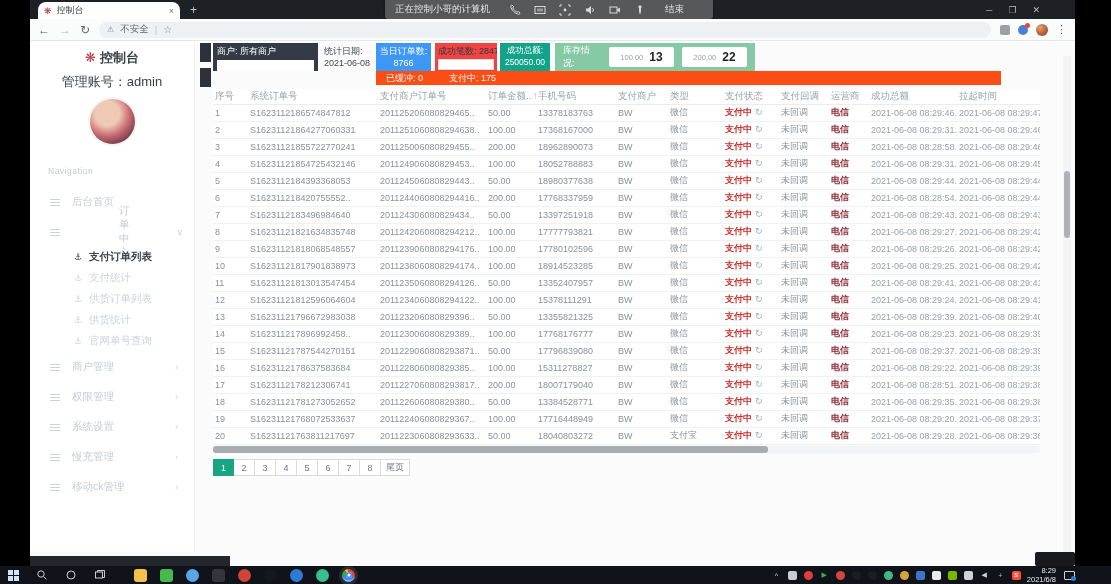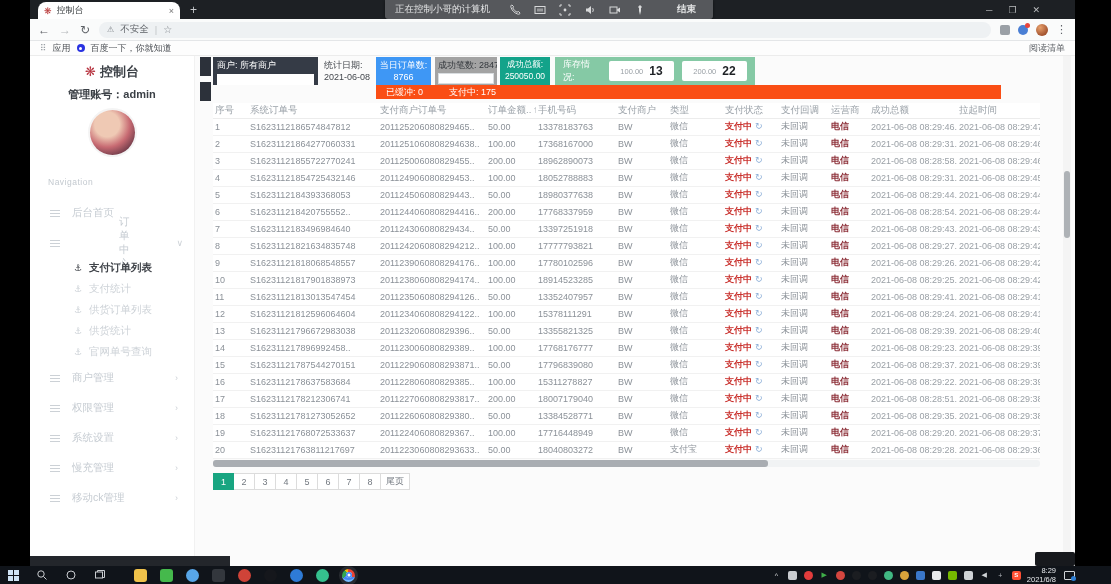--- a/index.html
+++ b/index.html
@@ -12,21 +12,21 @@
   .tab{position:absolute;left:8px;top:2px;width:142px;height:17px;background:#fff;border-radius:8px 8px 0 0;display:flex;align-items:center;padding:0 6px;font-size:9px;color:#3c4043;}
   .tab .fav{color:#b73434;font-size:9px;margin-right:5px;}
   .tab .ttl{flex:1;overflow:hidden;white-space:nowrap;}
   .tab .cl{color:#777;font-size:9px;}
   .newtab{position:absolute;left:160px;top:3px;color:#c7c9cc;font-size:12px;line-height:14px;}
   .winctl{position:absolute;right:35px;top:0;height:19px;display:flex;align-items:center;gap:16px;color:#babcbe;font-size:9px;}
   .remotebar{position:absolute;left:355px;top:0;width:328px;height:19px;background:#56585c;border-radius:0 0 3px 3px;display:flex;align-items:center;gap:13px;padding:0 10px;color:#e3e4e5;font-size:9.5px;box-shadow:0 1px 3px rgba(0,0,0,.5);}
   .remotebar .rtitle{margin-right:6px;white-space:nowrap;}
   .ric{width:12px;height:12px;display:inline-block;}
   .ric svg{width:12px;height:12px;display:block;}
-  .rend{margin-left:18px;white-space:nowrap;font-weight:bold;}
+  .rend{margin-left:6px;white-space:nowrap;}
 
   .navrow{position:absolute;left:0;top:19px;width:100%;height:22px;background:#fafbfb;border-bottom:1px solid #e4e6e8;display:flex;align-items:center;padding:0 8px;gap:9px;}
   .nbtn{color:#5f6368;font-size:12px;line-height:12px;}
   .nbtn.dim{color:#b5b8bb;}
   .omnibox{flex:1;height:16px;background:#eef1f3;border-radius:8px;display:flex;align-items:center;padding:0 8px;font-size:9.5px;color:#333;gap:6px;}
   .warn{color:#80868b;font-size:8px;}
   .sec{color:#5f6368;}
   .sep{color:#c2c5c8;}
   .url{flex:1;white-space:nowrap;overflow:hidden;color:#202124;}
   .star{color:#80868b;font-size:10px;}
@@ -37,45 +37,45 @@
   .avatar-s{width:12px;height:12px;border-radius:50%;background:radial-gradient(circle at 35% 30%,#e8a06b,#a35430 70%);}
   .kebab{color:#5f6368;font-size:11px;}
 
   .bkmrow{position:absolute;left:0;top:41px;width:100%;height:15px;background:#fdfdfd;border-bottom:1px solid #ececec;display:flex;align-items:center;padding:0 10px;gap:6px;font-size:9px;color:#4d5156;}
   .grid9{color:#9aa0a6;font-size:9px;}
   .bfav{width:8px;height:8px;border-radius:50%;background:#2932e1;display:inline-block;position:relative;}
   .bfav:after{content:"";position:absolute;left:2.5px;top:2.5px;width:3px;height:3px;border-radius:50%;background:#fff;}
   .rlist{margin-left:auto;color:#5f6368;}
 
   
-  .page{position:absolute;left:0;top:56px;width:100%;height:510px;background:#fbfbfb;}
+  .page{position:absolute;left:0;top:42px;width:100%;height:510px;background:#fbfbfb;}
   .sidebar{position:absolute;left:0;top:0;width:165px;height:100%;background:#fff;border-right:1px solid #f1f1f1;}
   .logo-row{margin-top:7px;text-align:center;font-size:13px;font-weight:bold;color:#3a3f45;}
   .logo-row .knot{color:#b73440;margin-right:4px;font-size:13px;}
-  .acct{margin-top:6px;text-align:center;font-size:11px;color:#3a3f45;font-weight:bold;}
+  .acct{margin-top:6px;text-align:center;font-size:13px;color:#3a3f45;font-weight:normal;}
   .uavatar{width:45px;height:45px;border-radius:50%;margin:8px auto 0;background:radial-gradient(circle at 38% 32%,#efc9b4 0 30%,#c76a72 55%,#5a3040 85%);box-shadow:0 0 0 2px #f4f4f4;}
   .navlbl{margin:22px 0 4px 18px;font-size:8.5px;color:#c3c9cf;letter-spacing:.5px;}
   .sitem{display:flex;align-items:center;height:28px;padding:0 16px 0 20px;font-size:10.5px;color:#c6ccd2;cursor:pointer;}
   .sitem .ham{width:10px;height:7px;margin-right:12px;background:repeating-linear-gradient(#ccd1d6 0 1px,transparent 1px 3px);flex:none;}
   .sitem .lbl{flex:1;}
   .sitem .chev{color:#ccd1d6;font-size:9px;}
   .subitem{display:flex;align-items:center;height:21px;padding-left:44px;font-size:10.5px;color:#ced3d8;cursor:pointer;}
   .subitem .anch{margin-right:7px;font-size:9px;}
   .subitem.active{color:#3f4349;font-weight:bold;}
   .main{position:absolute;left:165px;top:0;width:715px;height:100%;}
   .toggle{position:absolute;width:11px;height:19px;background:#2c313a;left:5px;}
   .t1{top:1px;} .t2{top:26px;}
 
   .sbox{position:absolute;top:1px;height:28px;font-size:9px;overflow:hidden;}
   .sbox .l1{white-space:nowrap;}
   .darkbox{left:18px;width:105px;background:#353b46;color:#fff;padding:2px 4px;}
   .darkbox input{width:97px;height:11px;border:0;background:#fff;margin-top:2px;display:block;}
   .datebox{left:127px;width:50px;color:#43474d;padding:2px 2px;text-align:left;}
   .bluebox{left:181px;width:55px;background:#3e97f5;color:#fff;text-align:center;padding:2px 0;}
-  .succbox{left:240px;width:62px;background:#a3a3a3;color:#33373c;padding:2px 3px;}
+  .succbox{left:240px;width:62px;background:#ef4444;color:#33373c;padding:2px 3px;}
   .succbox input{width:56px;height:11px;border:1px solid #d9dde0;background:#fff;margin-top:1px;display:block;}
   .tealbox{left:305px;width:50px;background:#13a38a;color:#fff;text-align:center;padding:2px 0;font-size:8.5px;}
   .greenbox{left:360px;width:200px;background:#85c9a5;color:#fff;display:flex;align-items:center;gap:8px;padding:0 8px;}
   .stockbox{background:#fff;border-radius:2px;height:20px;width:66px;display:flex;align-items:center;justify-content:center;gap:6px;}
   .stockbox .pr{color:#9aa0a6;font-size:7.5px;}
   .stockbox .ct{color:#1e2125;font-size:12px;font-weight:bold;}
   .orangebar{position:absolute;left:181px;top:29px;width:625px;height:14px;background:#fa4e15;color:#fff;font-size:9px;display:flex;align-items:center;gap:26px;padding:0 10px;}
 
   .tblwrap{position:absolute;left:18px;top:47px;width:827px;background:#fff;}
   table{border-collapse:collapse;table-layout:fixed;width:827px;}

